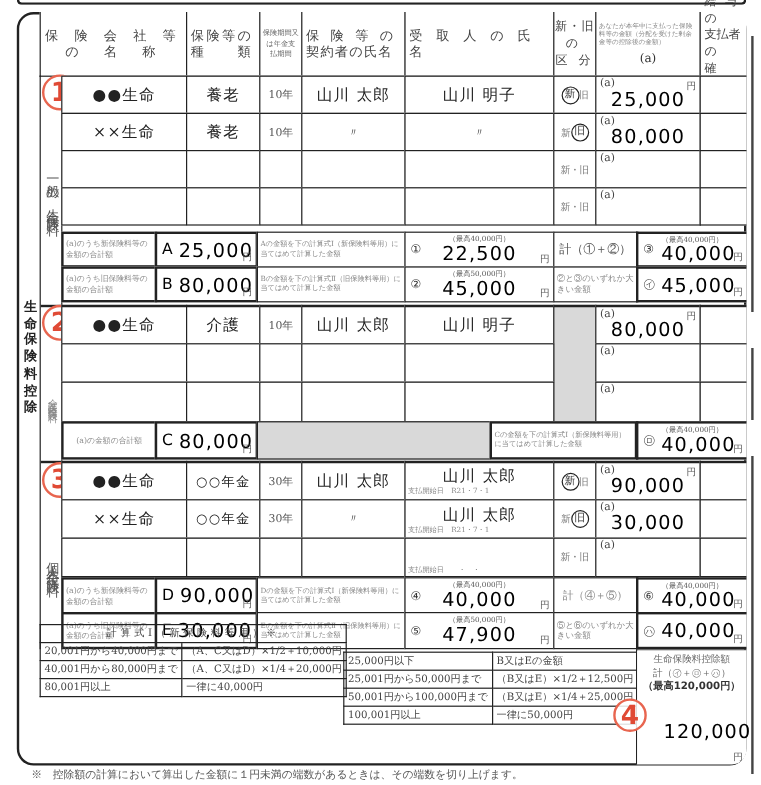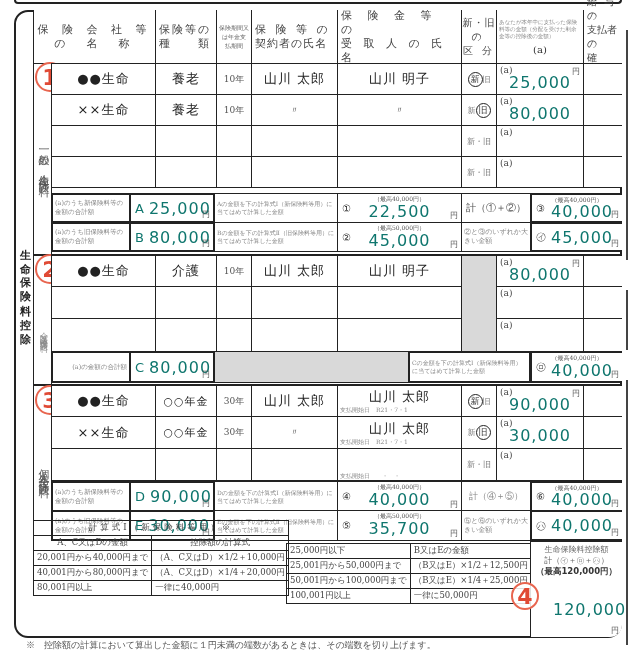--- a/index.html
+++ b/index.html
@@ -7,21 +7,21 @@
   .abs{position:absolute;box-sizing:border-box;}
   .frame{position:absolute;left:14px;top:10px;width:608px;height:628px;border:2px solid #222;border-radius:14px 14px 14px 14px;box-sizing:border-box;}
   .topbar{position:absolute;left:14px;top:0;width:608px;height:4px;border-bottom:2px solid #222;border-left:2px solid #222;border-right:2px solid #222;border-radius:0 0 8px 8px;box-sizing:border-box;}
   .rightbars{position:absolute;left:626px;width:8px;border-left:2px solid #444;box-sizing:border-box;}
   .cell{position:absolute;box-sizing:border-box;border:1px solid #222;background:#fff;display:flex;align-items:center;justify-content:center;font-size:11px;}
   .thick{border-width:2px;}
   .hdr{font-size:11px;color:#444;letter-spacing:5px;line-height:14px;}
   .hw{font-size:13px;color:#222;letter-spacing:1px;}
   .small{font-size:7px;color:#666;line-height:9px;}
   .tiny{font-size:6px;color:#888;line-height:8px;}
-  .num{font-family:"DejaVu Sans","Liberation Sans",sans-serif;font-size:16px;color:#0f766e;letter-spacing:1px;}
+  .num{font-family:"DejaVu Sans","Liberation Sans",sans-serif;font-size:16px;color:#000000;letter-spacing:1px;}
   .yen{position:absolute;right:3px;bottom:1px;font-size:8px;color:#555;}
   .ayen{position:absolute;right:48px;top:2px;font-size:8px;color:#555;}
   .alabel{position:absolute;left:3px;top:1px;font-size:9px;color:#444;}
   .max{position:absolute;top:1px;left:0;right:0;text-align:center;font-size:6px;color:#555;}
   .gray{background:#d9d9d9;}
   .vert{writing-mode:vertical-rl;text-orientation:upright;}
   .badge{position:absolute;width:30px;height:30px;border:2px solid #e8654f;border-radius:50%;color:#e04a35;font-family:"DejaVu Sans","Liberation Sans",sans-serif;font-weight:bold;font-size:22px;display:flex;align-items:center;justify-content:center;background:rgba(255,255,255,0.85);box-sizing:border-box;}
   .circled{display:inline-block;width:13px;height:13px;border:1.5px solid #222;border-radius:50%;text-align:center;line-height:13px;font-size:9px;}
   .sk{font-size:9px;color:#555;}
   .tbl td{border:1px solid #222;font-size:8.5px;color:#444;padding:0 3px;height:15px;box-sizing:border-box;white-space:nowrap;}
@@ -51,21 +51,20 @@
   <span class="hdr" style="letter-spacing:2px;">種　　類</span>
 </div>
 <div class="cell small" style="left:216px;top:10px;width:36px;height:54px;border-top:none;padding:2px;text-align:center;">
   <span style="font-size:6px;">保険期間又は年金支払期間</span>
 </div>
 <div class="cell" style="left:251px;top:10px;width:87px;height:54px;border-top:none;flex-direction:column;align-items:flex-start;padding-left:3px;">
   <span class="hdr" style="letter-spacing:3px;">保 険 等 の</span>
   <span class="hdr" style="letter-spacing:1px;">契約者の氏名</span>
 </div>
 <div class="cell" style="left:337px;top:10px;width:125px;height:54px;border-top:none;flex-direction:column;align-items:flex-start;padding-left:3px;">
-  <span class="hdr" style="letter-spacing:6px;">保 険 金 等 の</span>
   <span class="hdr" style="letter-spacing:4px;">受 取 人 の 氏 名</span>
 </div>
 <div class="cell" style="left:461px;top:10px;width:36px;height:54px;border-top:none;flex-direction:column;">
   <span class="hdr" style="letter-spacing:1px;font-size:10px;">新・旧</span>
   <span class="hdr" style="font-size:10px;">の</span>
   <span class="hdr" style="letter-spacing:3px;font-size:10px;">区 分</span>
 </div>
 <div class="cell" style="left:496px;top:10px;width:88px;height:54px;border-top:none;flex-direction:column;padding:2px;">
   <span class="tiny" style="font-size:5.5px;line-height:7px;">あなたが本年中に支払った保険料等の金額（分配を受けた剰余金等の控除後の金額）</span>
   <span style="font-size:10px;margin-top:4px;">(a)</span>
@@ -255,21 +254,21 @@
 <div class="cell" style="left:51px;top:318px;width:105px;height:34px;"></div>
 <div class="cell" style="left:155px;top:318px;width:62px;height:34px;"></div>
 <div class="cell" style="left:216px;top:318px;width:36px;height:34px;"></div>
 <div class="cell" style="left:251px;top:318px;width:87px;height:34px;"></div>
 <div class="cell" style="left:337px;top:318px;width:125px;height:34px;"></div>
 <div class="cell" style="left:496px;top:318px;width:88px;height:34px;">
     <span class="alabel">(a)</span>
   </div>
 <div class="cell" style="left:583px;top:318px;width:39px;height:34px;border-right:none;"></div>
 
-<div class="cell thick tiny" style="left:51px;top:351px;width:80px;height:32px;padding:2px;font-size:6.5px;justify-content:flex-end;">
+<div class="cell thick tiny" style="left:51px;top:351px;width:80px;height:32px;padding:2px;font-size:6.5px;">
     <span>(a)の金額の合計額</span>
   </div>
 <div class="cell thick" style="left:129px;top:351px;width:86px;height:32px;justify-content:flex-start;padding-left:4px;">
     <span class="num" style="font-size:13px;margin-right:4px;">C</span>
     <span class="num">80,000</span>
     <span class="yen">円</span>
   </div>
 <div class="cell gray" style="left:214px;top:351px;width:195px;height:32px;"></div>
 <div class="cell thick tiny" style="left:408px;top:351px;width:123px;height:32px;padding:2px;font-size:6px;line-height:8px;">
     <span>Cの金額を下の計算式Ⅰ（新保険料等用）に当てはめて計算した金額</span>
@@ -378,21 +377,21 @@
   </div>
 <div class="cell" style="left:337px;top:481px;width:125px;height:31px;">
     <span class="max">（最高40,000円）</span>
     <span style="position:absolute;left:4px;font-size:10px;">④</span>
     <span class="num" style="margin-top:6px;">40,000</span>
     <span class="yen">円</span>
   </div>
 <div class="cell" style="left:337px;top:510px;width:125px;height:31px;">
     <span class="max">（最高50,000円）</span>
     <span style="position:absolute;left:4px;font-size:10px;">⑤</span>
-    <span class="num" style="margin-top:6px;">35,700</span>
+    <span class="num" style="margin-top:6px;">47,900</span>
     <span class="yen">円</span>
   </div>
 <div class="cell" style="left:461px;top:481px;width:70px;height:31px;font-size:9px;color:#888;">
     <span>計（④＋⑤）</span>
   </div>
 <div class="cell tiny" style="left:461px;top:510px;width:70px;height:31px;padding:2px;font-size:7px;line-height:9px;">
     <span>⑤と⑥のいずれか大きい金額</span>
   </div>
 <div class="cell thick" style="left:530px;top:481px;width:92px;height:31px;border-right:none;">
     <span class="max">（最高40,000円）</span>
@@ -403,24 +402,20 @@
 <div class="cell thick" style="left:530px;top:510px;width:92px;height:31px;border-right:none;">
     <span style="position:absolute;left:4px;font-size:10px;">㋩</span>
     <span class="num" style="margin-left:10px;">40,000</span>
     <span class="yen">円</span>
   </div>
 
 <table class="tbl" style="left:33px;top:520px;width:254px;">
   <tbody>
       <tr>
         <td colspan="2" class="calc-title">計算式Ⅰ（新保険料等用）※</td>
-      </tr>
-  <tr>
-        <td class="c" style="width:123px;">A、C又はDの金額</td>
-        <td class="c">控除額の計算式</td>
       </tr>
   <tr>
         <td>20,001円から40,000円まで</td>
         <td>（A、C又はD）×1/2＋10,000円</td>
       </tr>
   <tr>
         <td>40,001円から80,000円まで</td>
         <td>（A、C又はD）×1/4＋20,000円</td>
       </tr>
   <tr>

